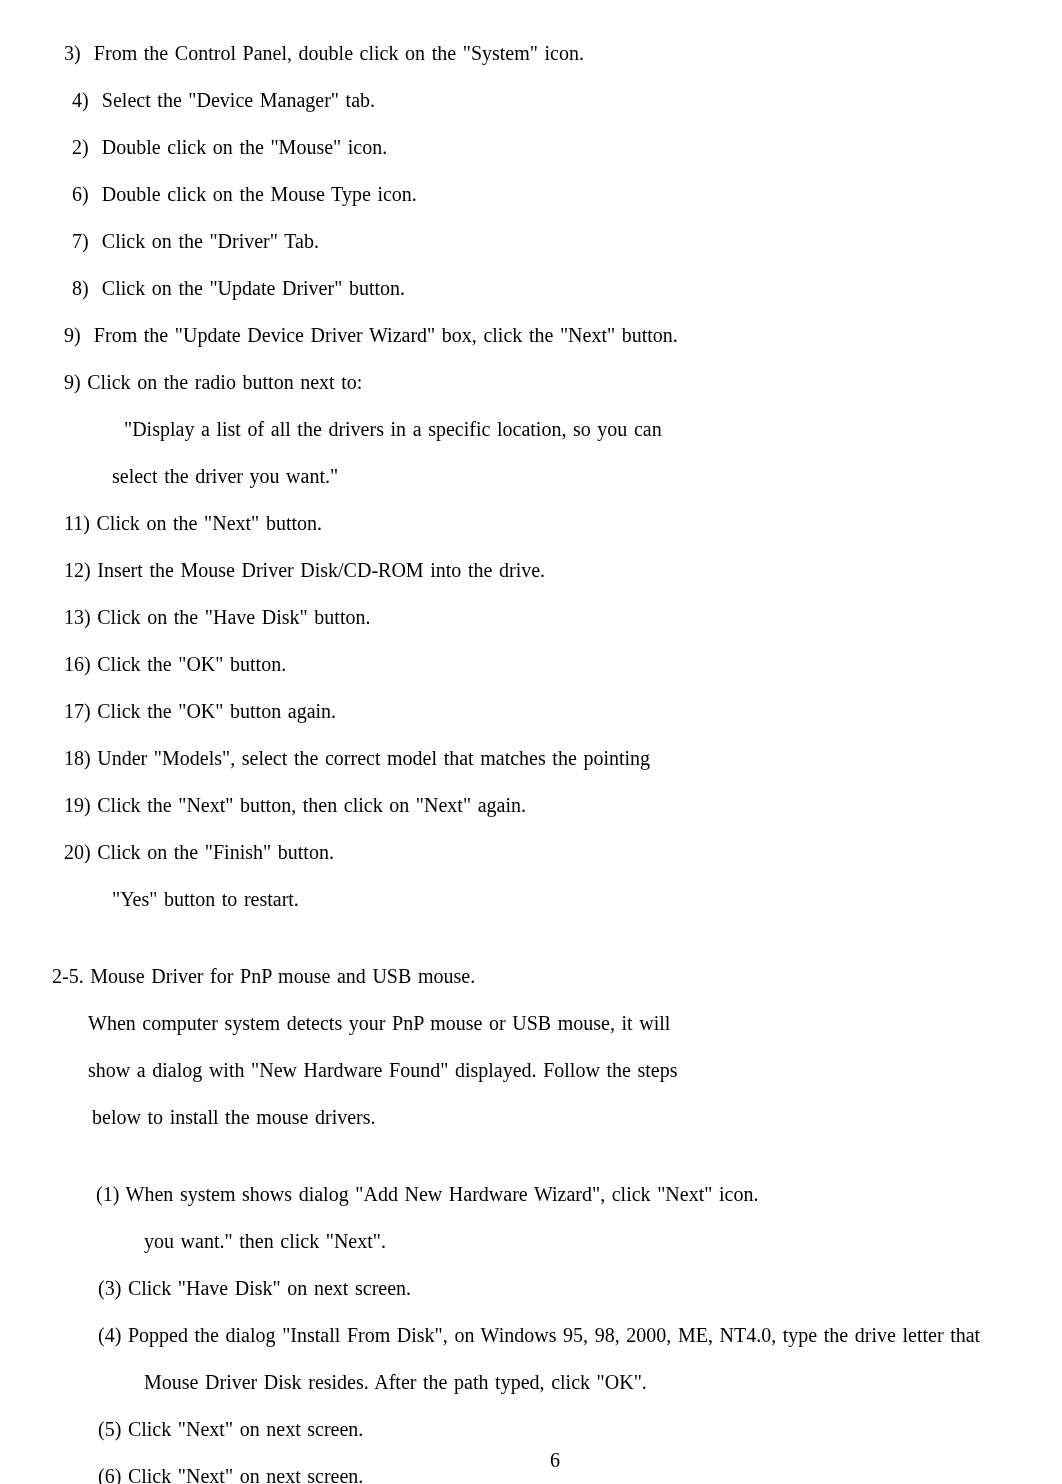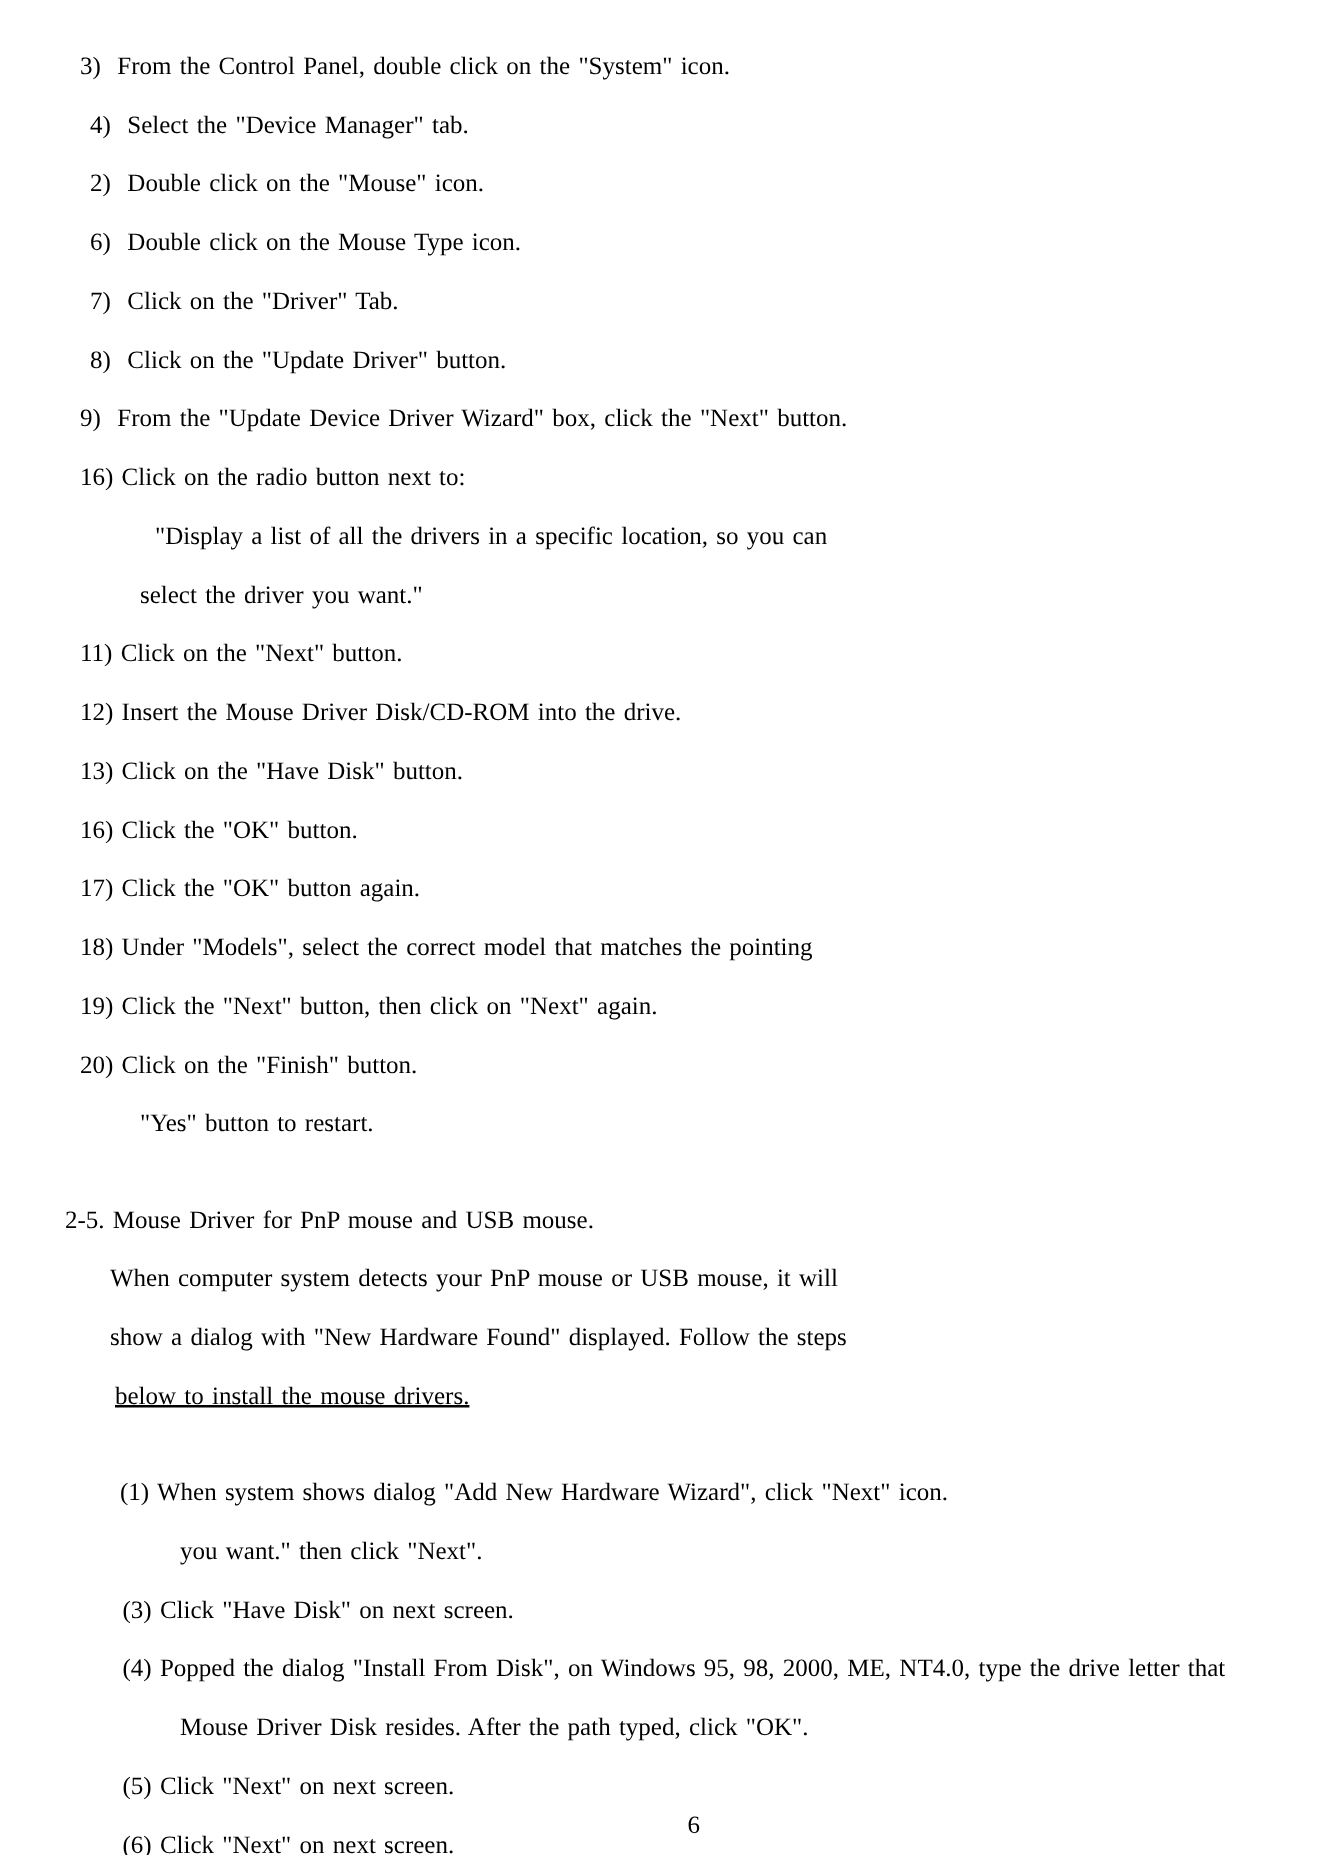--- a/index.html
+++ b/index.html
@@ -22,21 +22,21 @@
       word-spacing: 0.08em;
     }
     .line {
       white-space: pre-wrap;
     }
     .indent-1 { padding-left: 0px; }
     .indent-2 { padding-left: 8px; }
     .indent-4 { padding-left: 48px; }
     .indent-5 { padding-left: 60px; }
     .indent-6 { padding-left: 24px; }
-    .indent-7 { padding-left: 28px; text-decoration: underline; }
+    .indent-7 { padding-left: 28px; }
     .indent-8 { padding-left: 32px; }
     .indent-9 { padding-left: 34px; }
     .indent-10 { padding-left: 80px; }
     .gap { height: 18px; }
     .page-number {
       position: absolute;
       bottom: 18px;
       left: 0;
       right: 0;
       text-align: center;
@@ -48,21 +48,21 @@
 
 <div class="content">
   <div id="steps-a">
       <div class="line indent-1">3)  From the Control Panel, double click on the "System" icon.</div>
       <div class="line indent-2">4)  Select the "Device Manager" tab.</div>
       <div class="line indent-2">2)  Double click on the "Mouse" icon.</div>
       <div class="line indent-2">6)  Double click on the Mouse Type icon.</div>
       <div class="line indent-2">7)  Click on the "Driver" Tab.</div>
       <div class="line indent-2">8)  Click on the "Update Driver" button.</div>
       <div class="line indent-1">9)  From the "Update Device Driver Wizard" box, click the "Next" button.</div>
-      <div class="line indent-1">16) Click on the radio button next to:</div>
+      <div class="line indent-1">9) Click on the radio button next to:</div>
       <div class="line indent-5">"Display a list of all the drivers in a specific location, so you can</div>
       <div class="line indent-4">select the driver you want."</div>
       <div class="line indent-1">11) Click on the "Next" button.</div>
       <div class="line indent-1">12) Insert the Mouse Driver Disk/CD-ROM into the drive.</div>
       <div class="line indent-1">13) Click on the "Have Disk" button.</div>
       <div class="line indent-1">16) Click the "OK" button.</div>
       <div class="line indent-1">17) Click the "OK" button again.</div>
       <div class="line indent-1">18) Under "Models", select the correct model that matches the pointing</div>
       <div class="line indent-1">19) Click the "Next" button, then click on "Next" again.</div>
       <div class="line indent-1">20) Click on the "Finish" button.</div>

